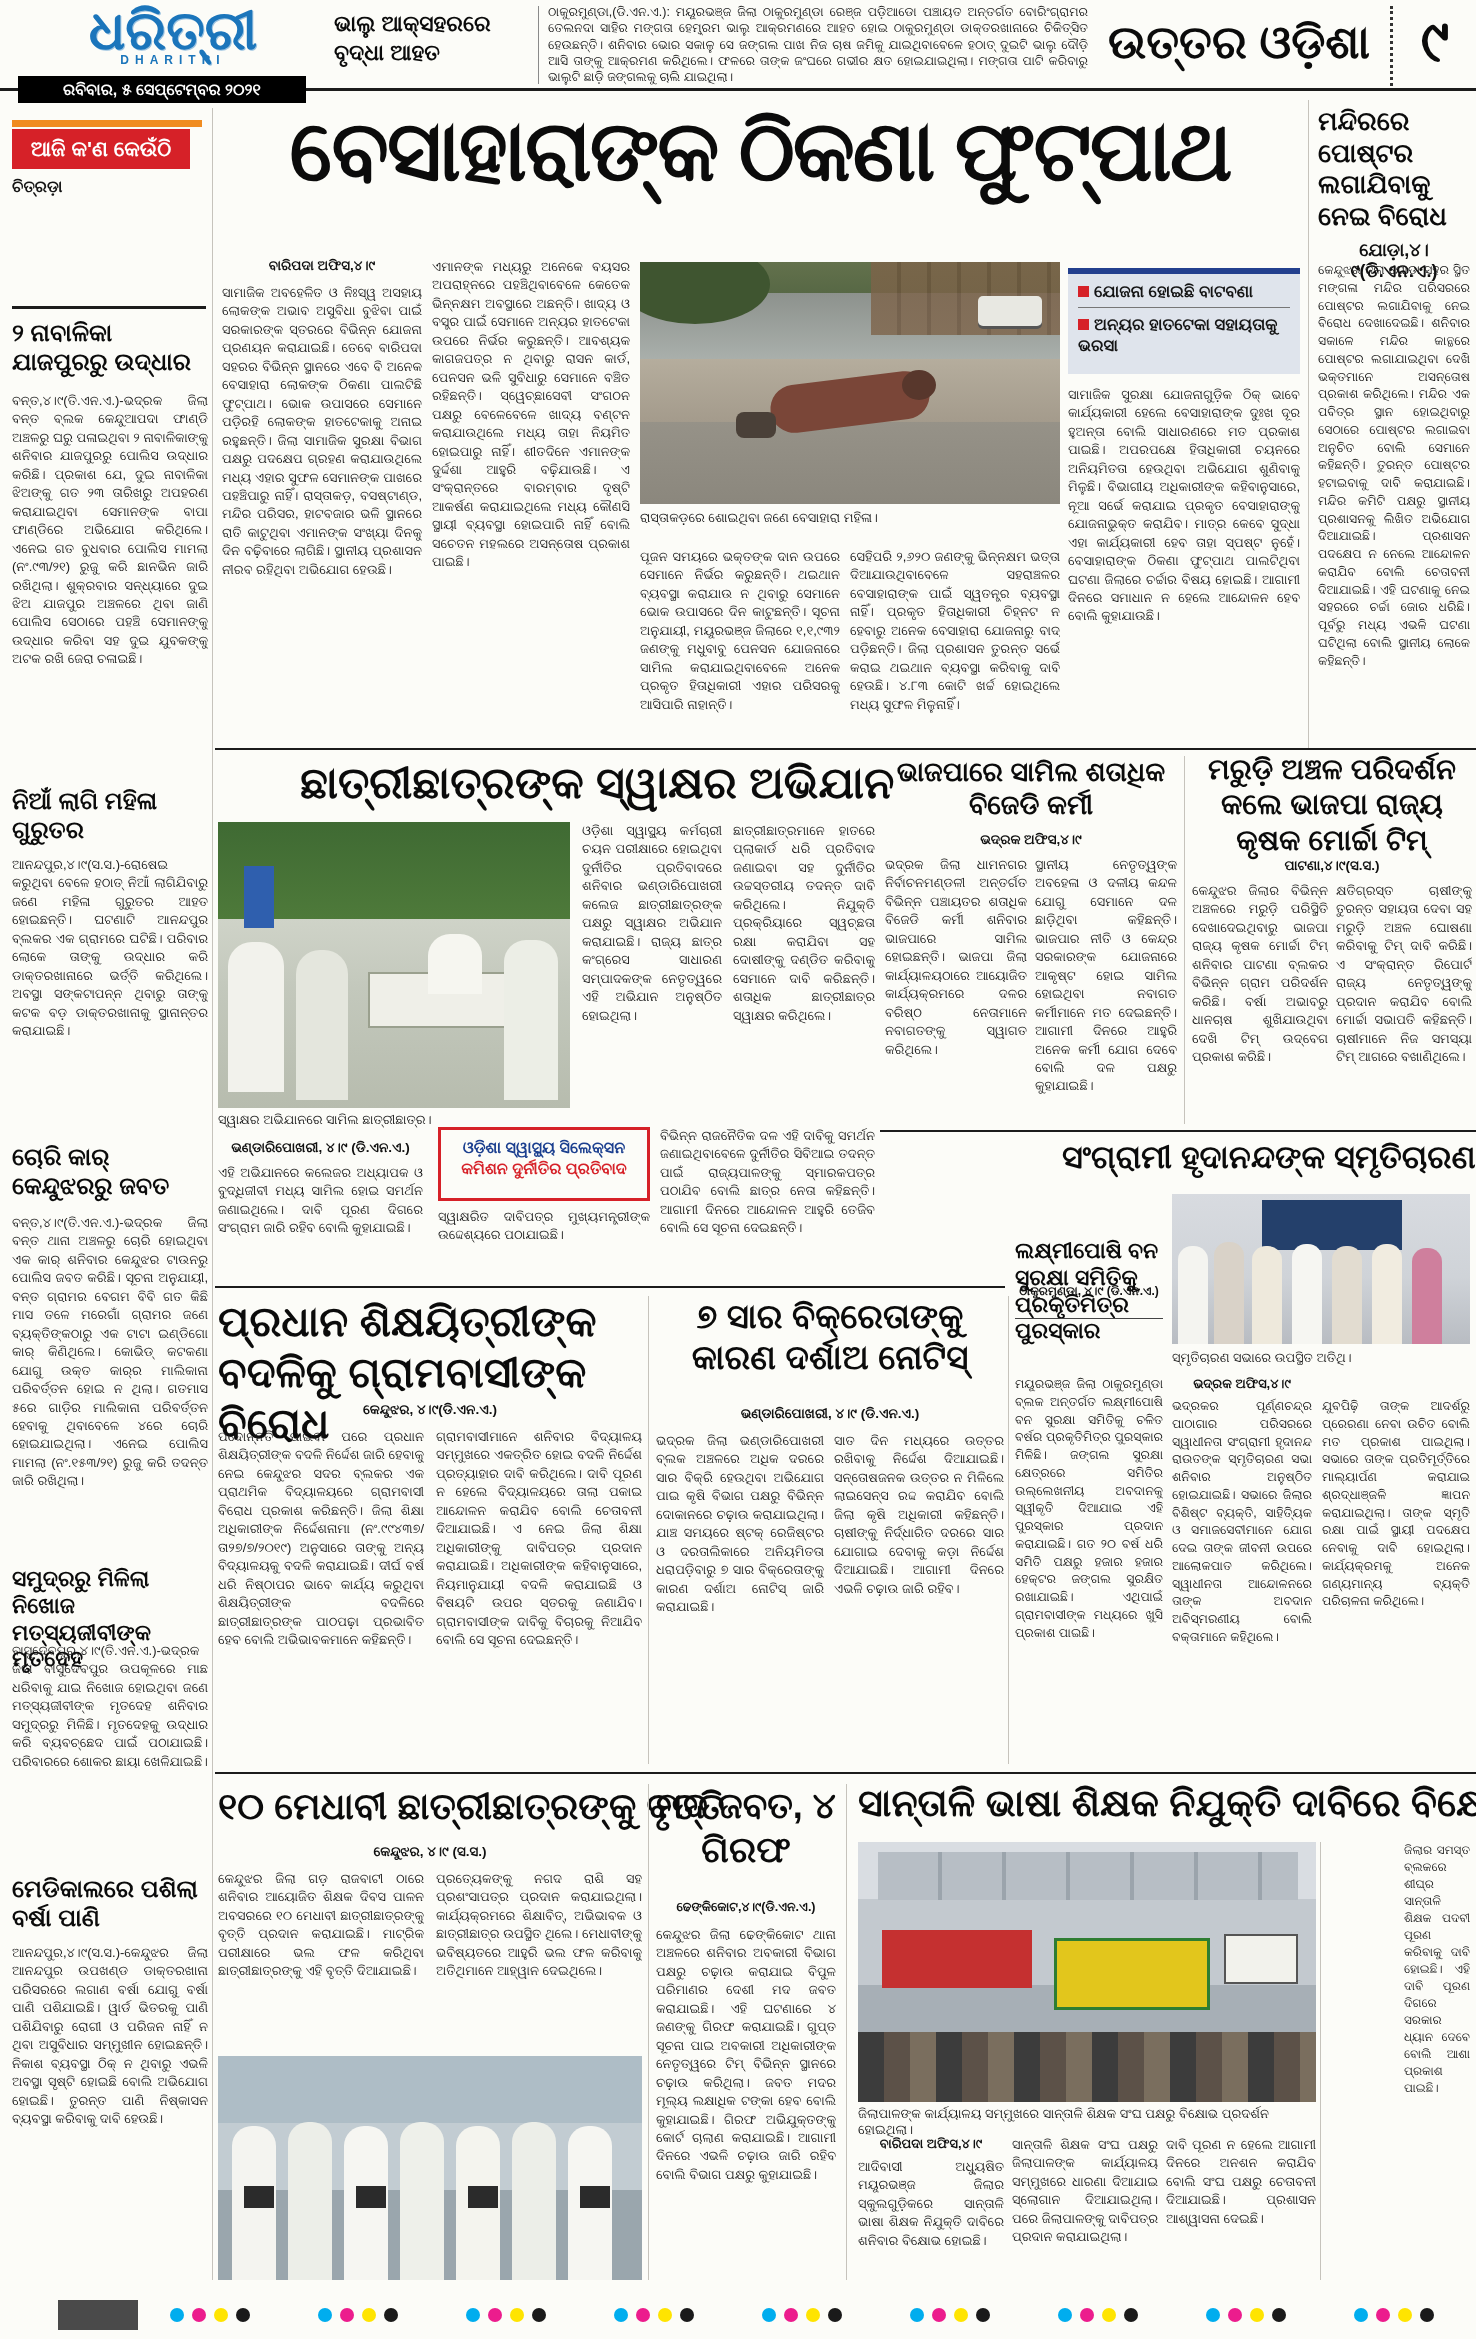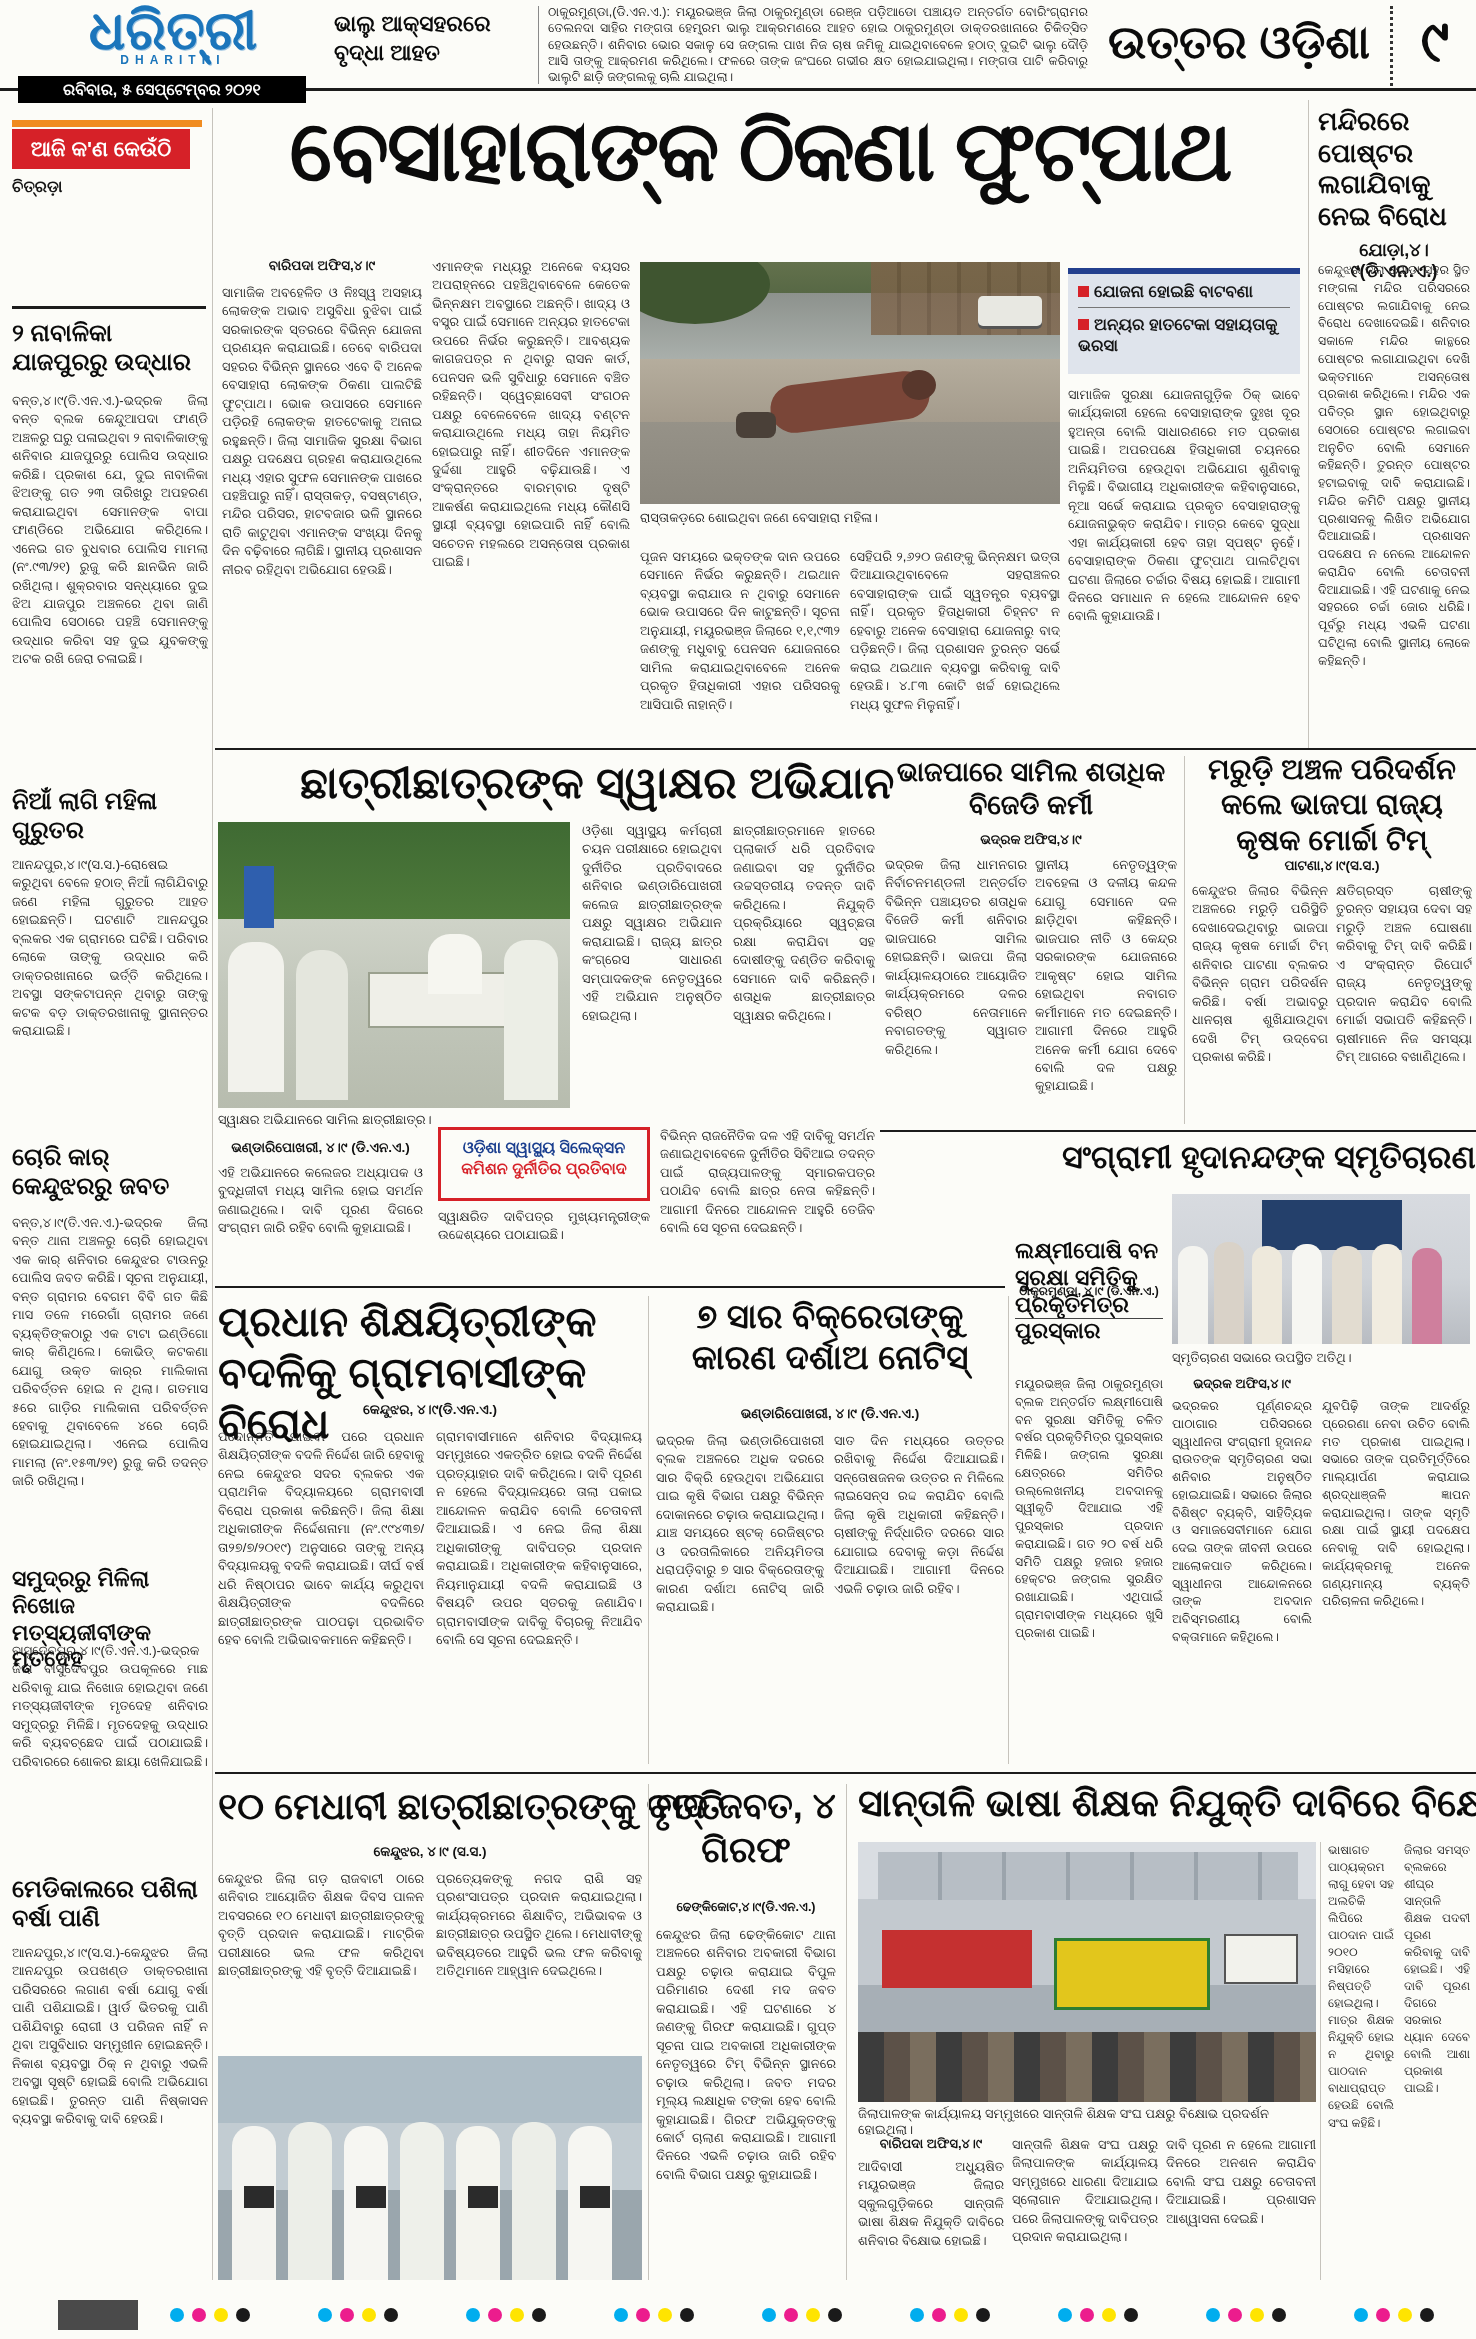--- a/index.html
+++ b/index.html
@@ -197,21 +197,20 @@
     <div style="position:absolute;left:196px;top:96px;width:150px;height:66px;background:#e2c61c;border:3px solid #2e7d32;"></div>
     <div style="position:absolute;left:366px;top:92px;width:70px;height:46px;background:#f2f2ec;border:2px solid #555;"></div>
     <div style="position:absolute;left:0;bottom:0;width:100%;height:70px;background:repeating-linear-gradient(90deg,#3c3c3c 0 26px,#5c5148 26px 52px,#7a6e5e 52px 78px);"></div>
   </div>
   <div class="abs cap" style="left:858px;top:2106px;width:458px;height:26px;">ଜିଲାପାଳଙ୍କ କାର୍ଯ୍ୟାଳୟ ସମ୍ମୁଖରେ ସାନ୍ତାଳି ଶିକ୍ଷକ ସଂଘ ପକ୍ଷରୁ ବିକ୍ଷୋଭ ପ୍ରଦର୍ଶନ ହୋଇଥିଲା।</div>
   <div class="abs byline" style="left:858px;top:2136px;width:146px;font-size:13px;">ବାରିପଦା ଅଫିସ,୪।୯</div>
   <div class="abs body-txt" style="left:858px;top:2158px;width:146px;height:122px;">ଆଦିବାସୀ ଅଧ୍ୟୁଷିତ ମୟୂରଭଞ୍ଜ ଜିଲାର ସ୍କୁଲଗୁଡ଼ିକରେ ସାନ୍ତାଳି ଭାଷା ଶିକ୍ଷକ ନିଯୁକ୍ତି ଦାବିରେ ଶନିବାର ବିକ୍ଷୋଭ ହୋଇଛି।</div>
   <div class="abs body-txt" style="left:1012px;top:2136px;width:146px;height:144px;">ସାନ୍ତାଳି ଶିକ୍ଷକ ସଂଘ ପକ୍ଷରୁ ଜିଲାପାଳଙ୍କ କାର୍ଯ୍ୟାଳୟ ସମ୍ମୁଖରେ ଧାରଣା ଦିଆଯାଇ ସ୍ଲୋଗାନ ଦିଆଯାଇଥିଲା। ପରେ ଜିଲାପାଳଙ୍କୁ ଦାବିପତ୍ର ପ୍ରଦାନ କରାଯାଇଥିଲା।</div>
   <div class="abs body-txt" style="left:1166px;top:2136px;width:150px;height:144px;">ଦାବି ପୂରଣ ନ ହେଲେ ଆଗାମୀ ଦିନରେ ଅନଶନ କରାଯିବ ବୋଲି ସଂଘ ପକ୍ଷରୁ ଚେତାବନୀ ଦିଆଯାଇଛି। ପ୍ରଶାସନ ଆଶ୍ୱାସନା ଦେଇଛି।</div>
   <div class="abs rule-v" style="left:1320px;top:1842px;width:1px;height:438px;"></div>
-  <div class="abs body-txt" style="left:1328px;top:1842px;width:66px;height:438px;font-size:12px;">ଭାଷାଗତ ପାଠ୍ୟକ୍ରମ ଲାଗୁ ହେବା ସହ ଅଲଚିକି ଲିପିରେ ପାଠଦାନ ପାଇଁ ୨୦୧୦ ମସିହାରେ ନିଷ୍ପତ୍ତି ହୋଇଥିଲା। ମାତ୍ର ଶିକ୍ଷକ ନିଯୁକ୍ତି ହୋଇ ନ ଥିବାରୁ ପାଠଦାନ ବାଧାପ୍ରାପ୍ତ ହେଉଛି ବୋଲି ସଂଘ କହିଛି।</div>
   <div class="abs body-txt" style="left:1404px;top:1842px;width:66px;height:438px;font-size:12px;">ଜିଲାର ସମସ୍ତ ବ୍ଲକରେ ଶୀଘ୍ର ସାନ୍ତାଳି ଶିକ୍ଷକ ପଦବୀ ପୂରଣ କରିବାକୁ ଦାବି ହୋଇଛି। ଏହି ଦାବି ପୂରଣ ଦିଗରେ ସରକାର ଧ୍ୟାନ ଦେବେ ବୋଲି ଆଶା ପ୍ରକାଶ ପାଇଛି।</div>
 
   <div class="abs" style="left:58px;top:2300px;width:80px;height:30px;background:#4a4a4a;"></div>
   <div class="dotrow" style="left:170px;top:2308px;">
     <span class="cdot c-c"></span>
       <span class="cdot c-m"></span>
       <span class="cdot c-y"></span>
       <span class="cdot c-k"></span>
   </div>
   <div class="dotrow" style="left:318px;top:2308px;">

